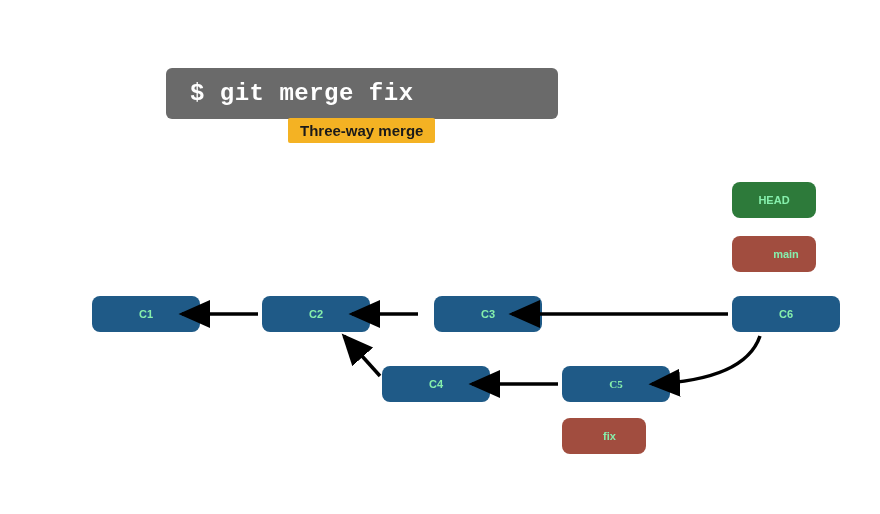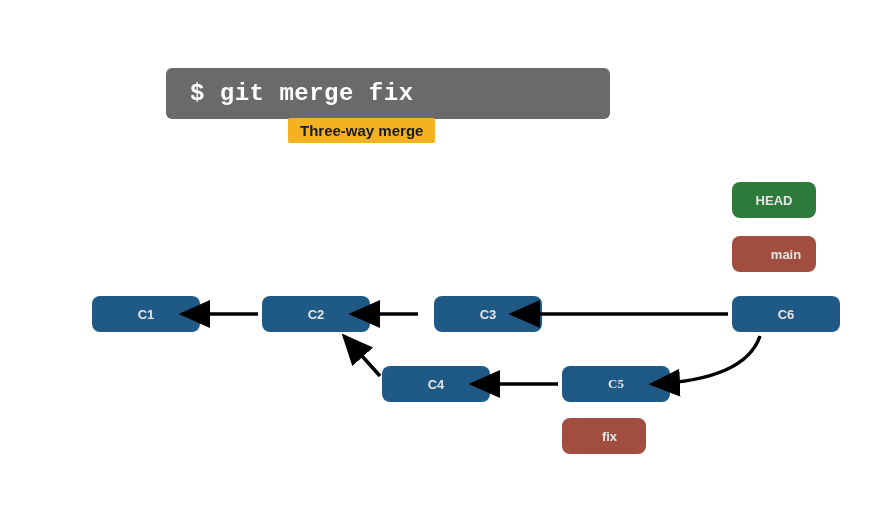--- a/index.html
+++ b/index.html
@@ -26,43 +26,43 @@
     background: #f4b223;
     color: #1a1a1a;
     font-weight: 800;
     font-size: 15px;
     padding: 4px 12px;
     border-radius: 2px;
     font-family: Arial, Helvetica, sans-serif;
   }
   .node {
     position: absolute;
-    color: #e5e5e5;
+    color: #86efac;
     font-weight: 700;
-    font-size: 13px;
+    font-size: 11px;
     display: flex;
     align-items: center;
     justify-content: center;
     border-radius: 8px;
     font-family: Arial, Helvetica, sans-serif;
   }
   .commit { background: #1f5a87; width: 108px; height: 36px; }
   .head   { background: #2d7a3a; width: 84px; height: 36px; }
   .branch { background: #a14d3f; width: 84px; height: 36px; }
   svg.arrows {
     position: absolute;
     top: 0; left: 0;
     width: 880px; height: 514px;
     pointer-events: none;
   }
 </style>
 </head>
 <body>
 
-<div class="terminal" style="left:166px; top:68px; width:444px;">$ git merge fix</div>
+<div class="terminal" style="left:166px; top:68px; width:392px;">$ git merge fix</div>
 
 <div class="merge-label" style="left:288px; top:118px;">Three-way merge</div>
 
 <div class="node head" style="left:732px; top:182px;">HEAD</div>
 
 <div class="node branch" style="left:732px; top:236px;padding-left:24px;">main</div>
 
 <div class="node commit" style="left:92px;  top:296px;">C1</div>
 <div class="node commit" style="left:262px; top:296px;">C2</div>
 <div class="node commit" style="left:434px; top:296px;">C3</div>

